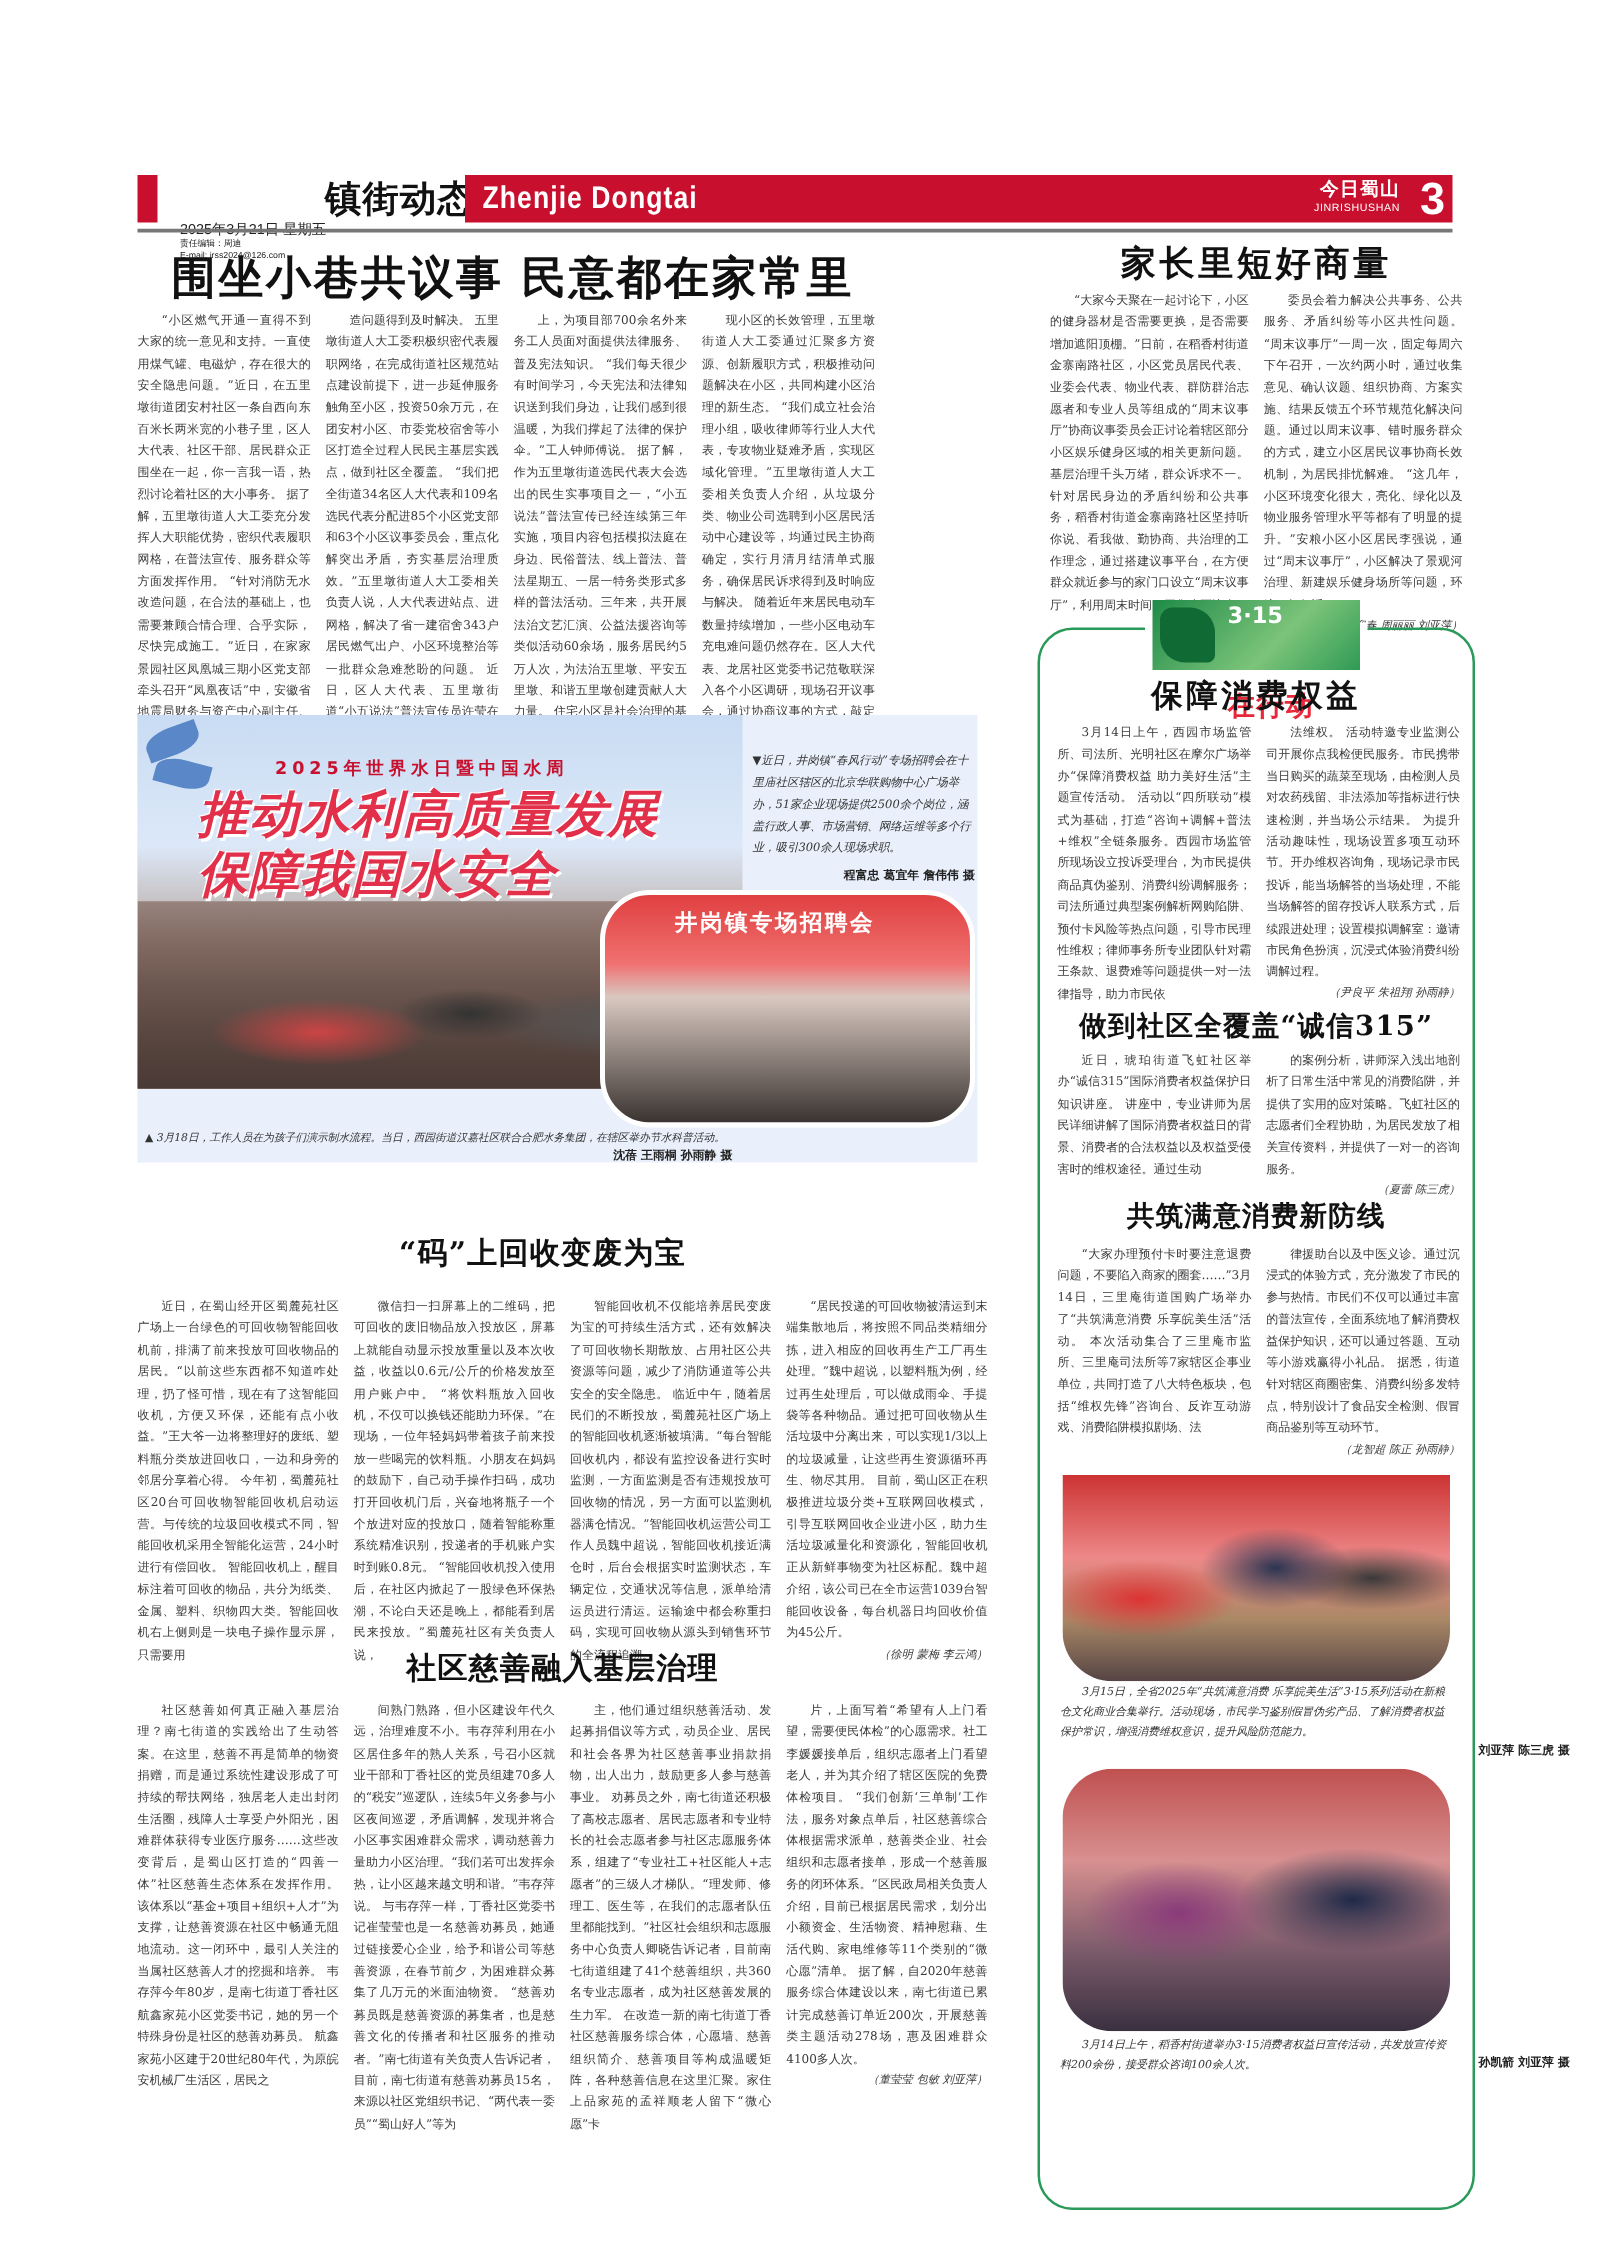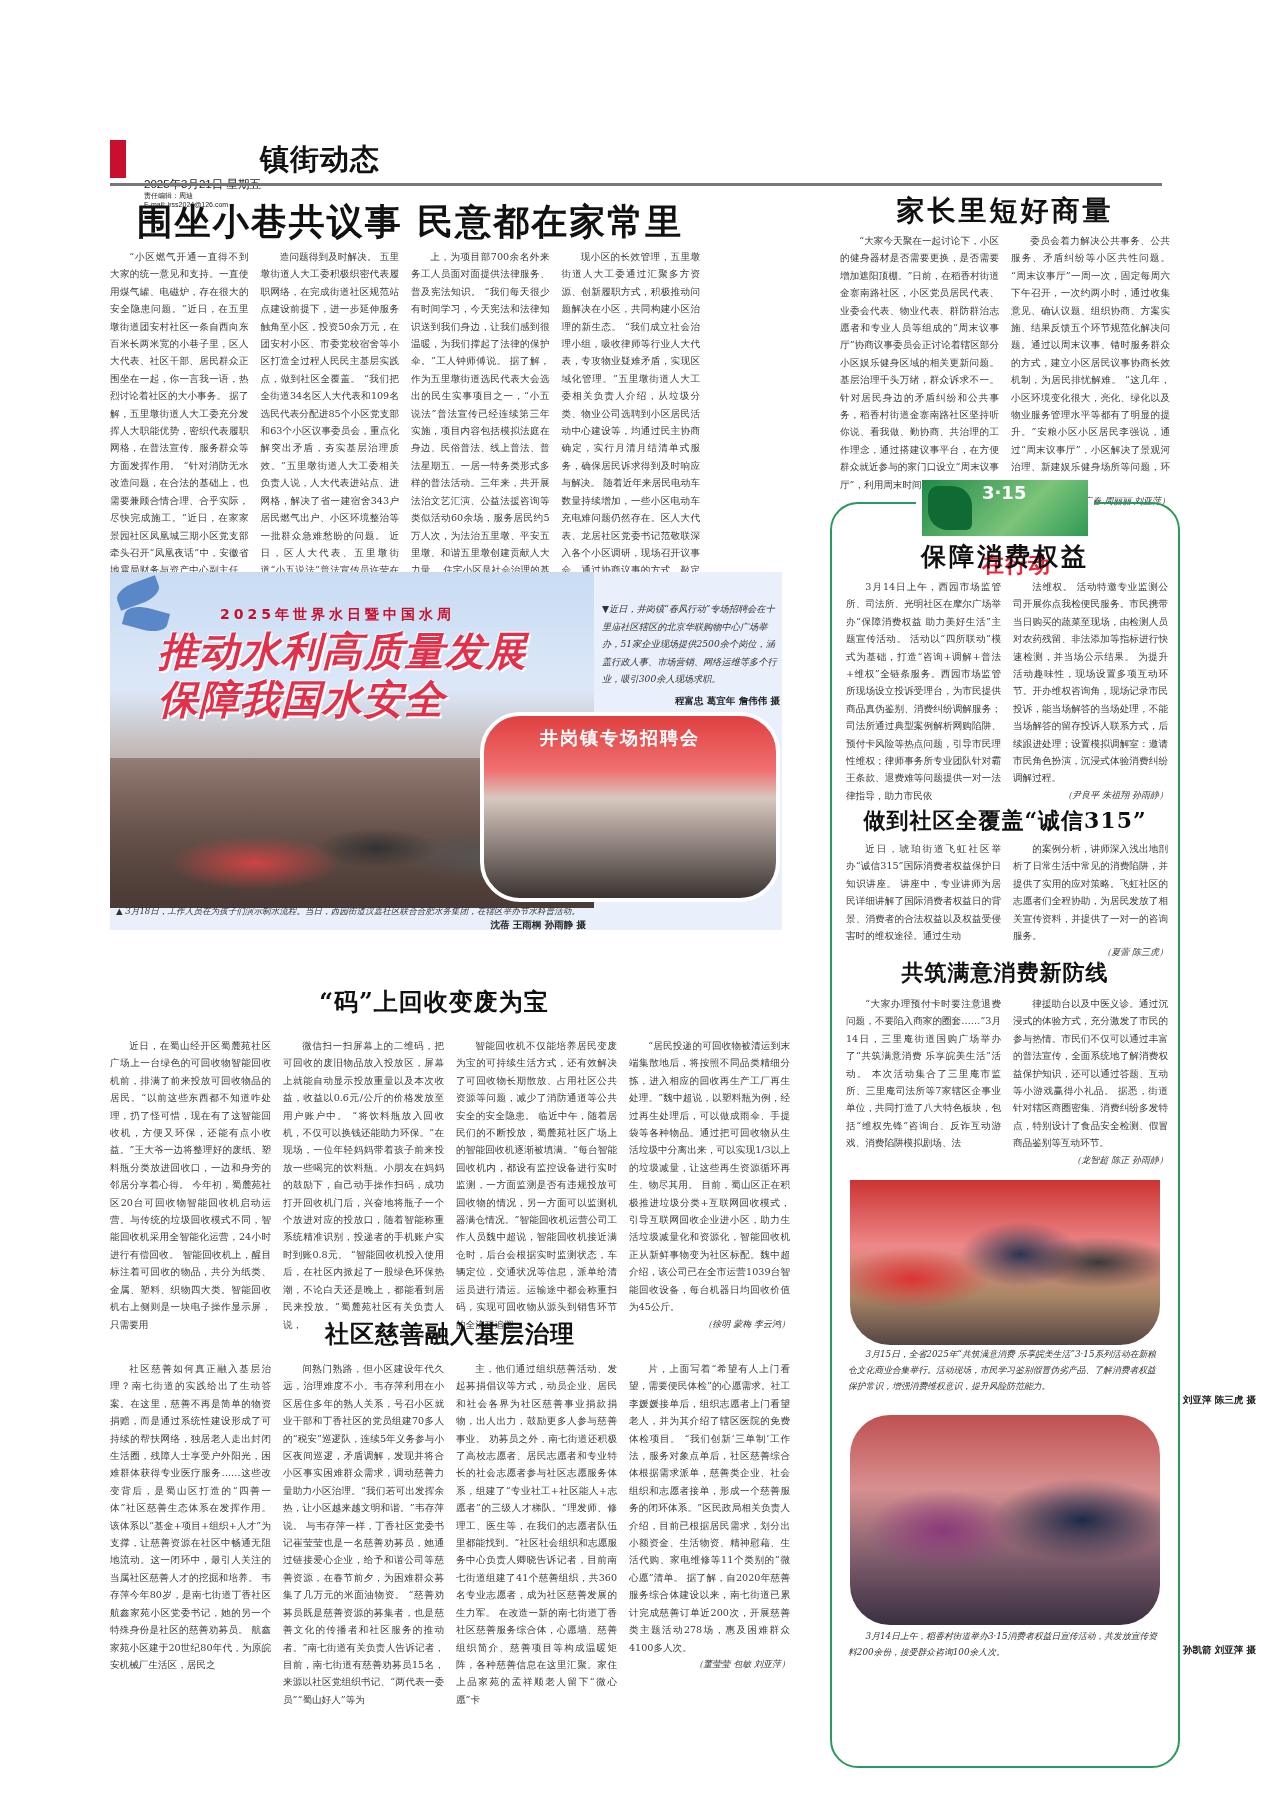--- a/index.html
+++ b/index.html
@@ -28,21 +28,21 @@
   .col { flex: 1; font-size: 9.6px; line-height: 17.4px; color: #3a3a3a; text-align: justify; }
   .col p { text-indent: 2em; }
   .byline { text-align: right; font-style: italic; font-size: 9px; }
 
   .headline { position: absolute; font-family: "DejaVu Serif", serif; font-weight: bold; color: #111; text-align: center; white-space: nowrap; }
   .hl-main { left: 110px; top: 198px; width: 600px; font-family: "DejaVu Sans", sans-serif; font-size: 36px; letter-spacing: 2px; }
   .hl-jzl { left: 840px; top: 192px; width: 330px; font-size: 28px; letter-spacing: 3px; }
 
   
   .photo-block { position: absolute; left: 110px; top: 572px; width: 672px; height: 358px; background: #e9f0fb; }
-  .photo-main { position: absolute; left: 0; top: 0; width: 484px; height: 336px; overflow: hidden;
+  .photo-main { position: absolute; left: 0; top: 0; width: 484px; height: 299px; overflow: hidden;
      background: linear-gradient(180deg, #c9dcf3 0%, #dce8f8 35%, #b8a8a0 60%, #6e5a52 100%); }
   .banner-small { position: absolute; left: 110px; top: 34px; font-family: "DejaVu Sans", sans-serif; font-weight: bold; font-size: 14px; color: #c8102e; letter-spacing: 4px; }
   .banner-big1, .banner-big2 { position: absolute; font-family: "DejaVu Sans", sans-serif; font-weight: bold; font-style: italic; font-size: 40px; color: #e2304a; letter-spacing: 1px;
      text-shadow: 2px 2px 0 #fff, -1px -1px 0 #fff; }
   .banner-big1 { left: 48px; top: 52px; }
   .banner-big2 { left: 48px; top: 100px; }
   .leaf { position: absolute; width: 44px; height: 22px; border-radius: 50% 0 50% 0; background: #5a87c7; }
   .crowd { position: absolute; bottom: 0; left: 0; width: 484px; height: 150px;
      background: radial-gradient(ellipse at 30% 70%, #c44 0, transparent 18%), radial-gradient(ellipse at 55% 60%, #333 0, transparent 16%), radial-gradient(ellipse at 80% 65%, #555 0, transparent 20%), linear-gradient(180deg, rgba(120,90,80,0.6), #4a3a35); }
   .photo-inset { position: absolute; left: 370px; top: 140px; width: 300px; height: 190px; border: 4px solid #fff; border-radius: 40px;
@@ -83,20 +83,28 @@
 <div class="page">
 
   <div class="masthead">
     <div class="mh-redblock"></div>
     <div class="mh-date">
       <div class="d1">2025年3月21日 星期五</div>
       <div class="d2">责任编辑：周迪</div>
       <div class="d3">E-mail: jrss2024@126.com</div>
     </div>
     <div class="mh-title">镇街动态</div>
+    <div class="mh-band">
+      <div class="mh-en">Zhenjie  Dongtai</div>
+      <div class="mh-brand">
+        <div class="cn">今日蜀山</div>
+        <div class="en">JINRISHUSHAN</div>
+      </div>
+      <div class="mh-page">3</div>
+    </div>
   </div>
   <div class="mh-rule"></div>
 
   <div class="headline hl-main">围坐小巷共议事 民意都在家常里</div>
   <div class="cols" style="left:110px; top:248px; width:590px; height:320px;">
     <div class="col">
         <p>“小区燃气开通一直得不到大家的统一意见和支持。一直使用煤气罐、电磁炉，存在很大的安全隐患问题。”近日，在五里墩街道团安村社区一条自西向东百米长两米宽的小巷子里，区人大代表、社区干部、居民群众正围坐在一起，你一言我一语，热烈讨论着社区的大小事务。 据了解，五里墩街道人大工委充分发挥人大职能优势，密织代表履职网格，在普法宣传、服务群众等方面发挥作用。 “针对消防无水改造问题，在合法的基础上，也需要兼顾合情合理、合乎实际，尽快完成施工。”近日，在家家景园社区凤凰城三期小区党支部牵头召开“凤凰夜话”中，安徽省地震局财务与资产中心副主任、区人大代表汪贵章提出建议。在他的建议和监督下，凤凰城三期小区消防无水改</p>
       </div>
     <div class="col">
         <p>造问题得到及时解决。 五里墩街道人大工委积极织密代表履职网络，在完成街道社区规范站点建设前提下，进一步延伸服务触角至小区，投资50余万元，在团安村小区、市委党校宿舍等小区打造全过程人民民主基层实践点，做到社区全覆盖。 “我们把全街道34名区人大代表和109名选民代表分配进85个小区党支部和63个小区议事委员会，重点化解突出矛盾，夯实基层治理质效。”五里墩街道人大工委相关负责人说，人大代表进站点、进网格，解决了省一建宿舍343户居民燃气出户、小区环境整治等一批群众急难愁盼的问题。 近日，区人大代表、五里墩街道“小五说法”普法宣传员许莹在高铁西站项目工地举办的“法促和谐最好的保护‘宪’给你”法治主题宣传活动</p>

